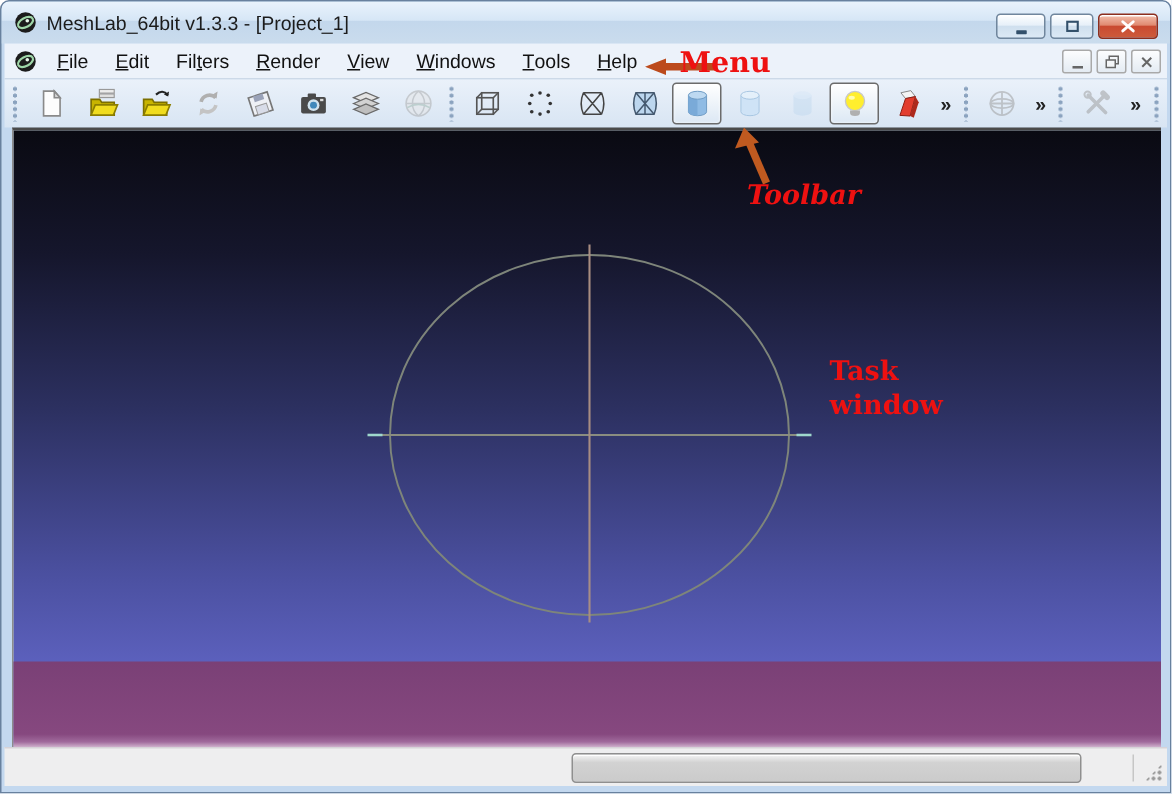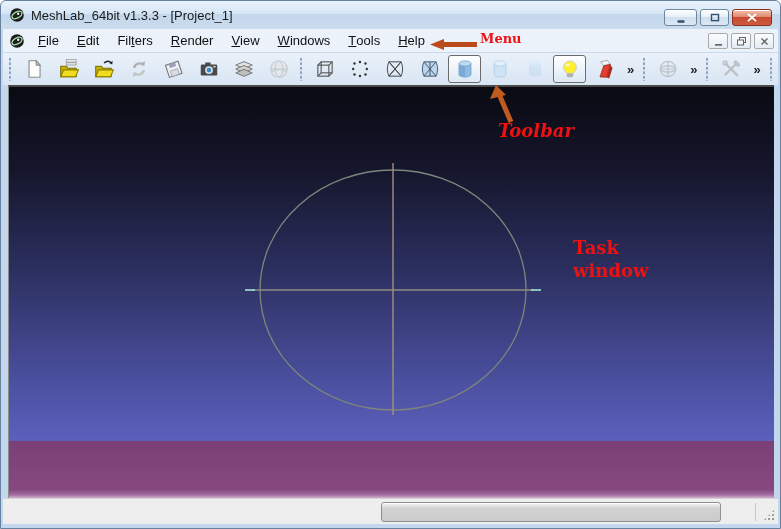--- a/index.html
+++ b/index.html
@@ -97,24 +97,24 @@
     position:absolute;left:0;right:0;bottom:0;height:57px;
     background:linear-gradient(#7a4076,#86487f 85%,#a06a9c 94%,#cfb0cc 100%);
   }
 
   
   .annotation-label{
     position:absolute;color:var(--annotation-red,#ee1111);
     font-family:"DejaVu Serif", serif;font-weight:bold;font-size:18px;line-height:1.25;
   }
   .anno-menu-arrow{position:absolute;top:37px;left:428px;}
-  .anno-menu-label{top:30px;left:479px;font-size:13px;}
+  .anno-menu-label{top:30px;left:452px;font-size:19px;}
   .anno-toolbar-arrow{position:absolute;top:84px;left:486px;}
   .anno-toolbar-label{top:119px;left:497px;font-style:italic;}
-  .anno-task-label{top:236px;left:552px;width:76px;margin-left:20px;}
+  .anno-task-label{top:236px;left:552px;width:76px;}
 
   
   .statusbar{
     position:absolute;top:497px;left:2px;right:2px;height:26px;
     background:#eeeeef;border-top:1px solid #d6d3d8;
   }
   .progress-bar{
     position:absolute;left:378px;top:3px;width:340px;height:20px;
     border:1px solid #8f8f8f;border-radius:3px;
     background:linear-gradient(#f6f6f6,#d2d2d2 30%,#cbcbcb);

